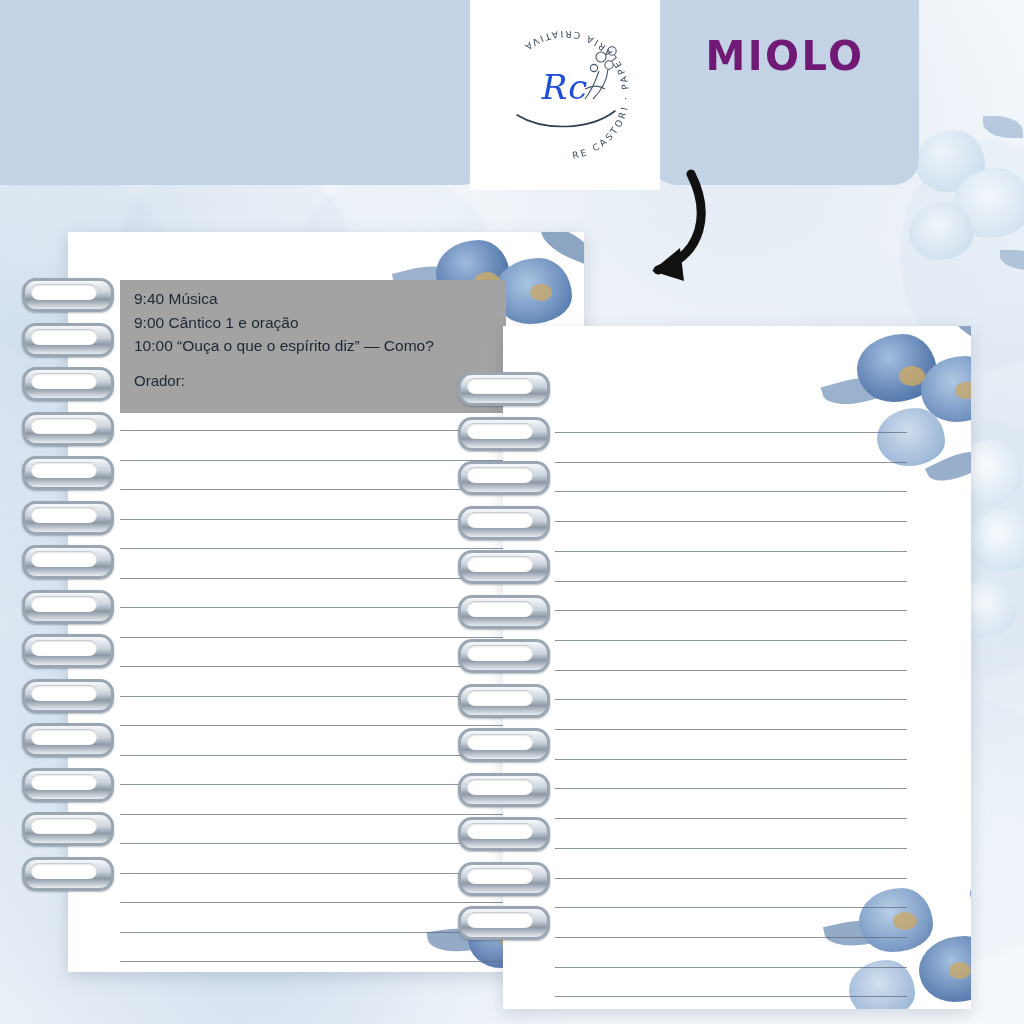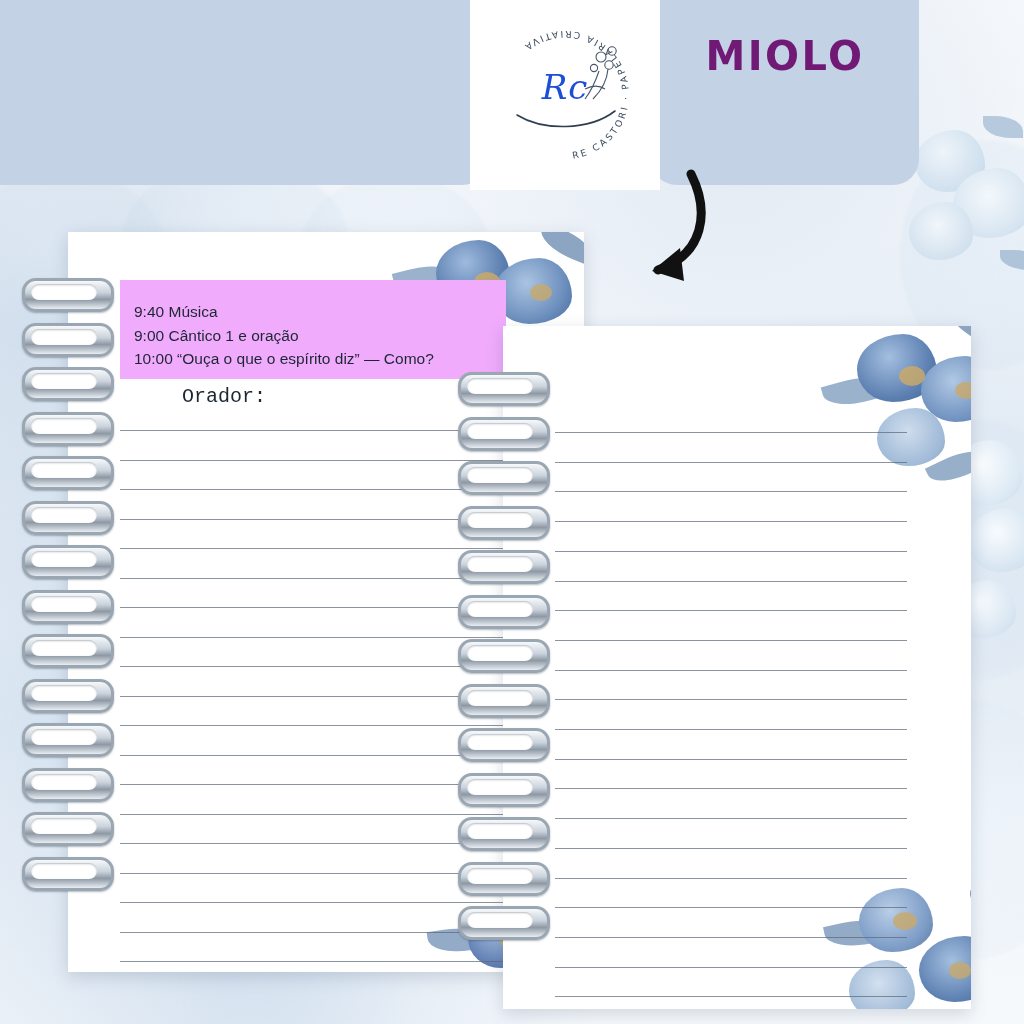--- a/index.html
+++ b/index.html
@@ -145,37 +145,36 @@
     width: 468px;
     height: 683px;
   }
 
   
   .sched-block {
     position: absolute;
     left: 52px;
     top: 48px;
     width: 386px;
-    height: 99px;
-    background: #f0abfc;
-    padding: 20px 14px 0 14px;
+    height: 133px;
+    background: #a3a3a3;
+    padding: 7px 14px 0 14px;
     box-sizing: border-box;
   }
   .sched-line {
     font-size: 15.5px;
     color: #1d2733;
     line-height: 1.52;
     font-family: "Liberation Sans", sans-serif;
   }
   .sched-speaker {
     margin-top: 14px;
-    font-size: 20px;
+    font-size: 15px;
     color: #1d2733;
-    font-family: Liberation Mono, monospace;
-    margin-left: 48px;
+    font-family: Liberation Sans, sans-serif;
   }
 
   
   .rules {
     position: absolute;
     left: 0;
     right: 0;
   }
   .rule {
     position: absolute;

